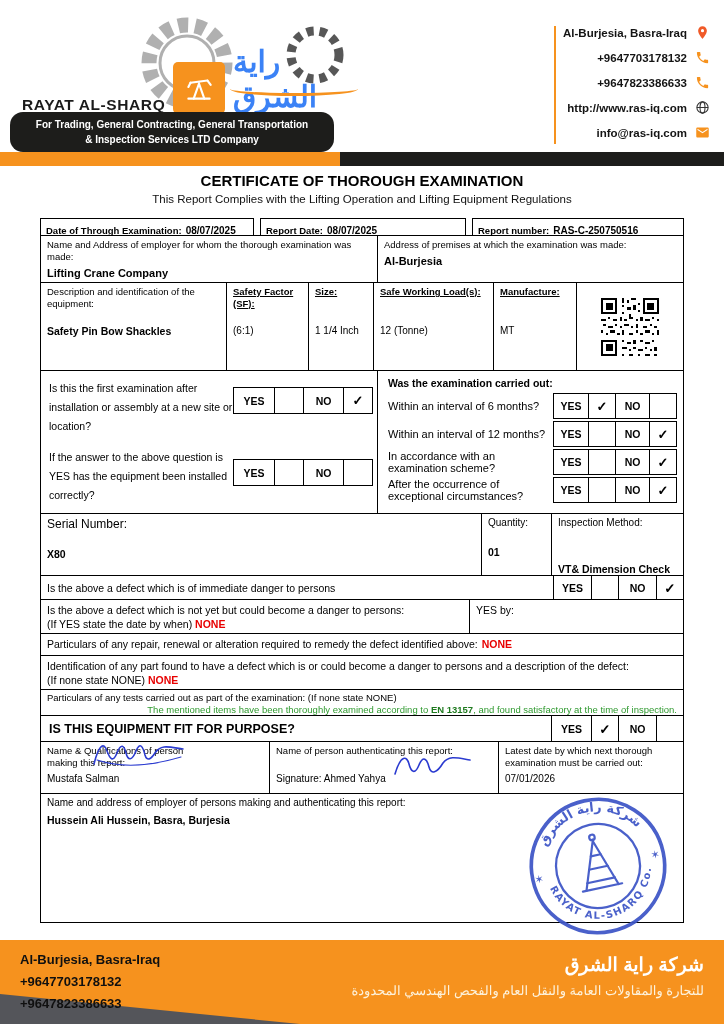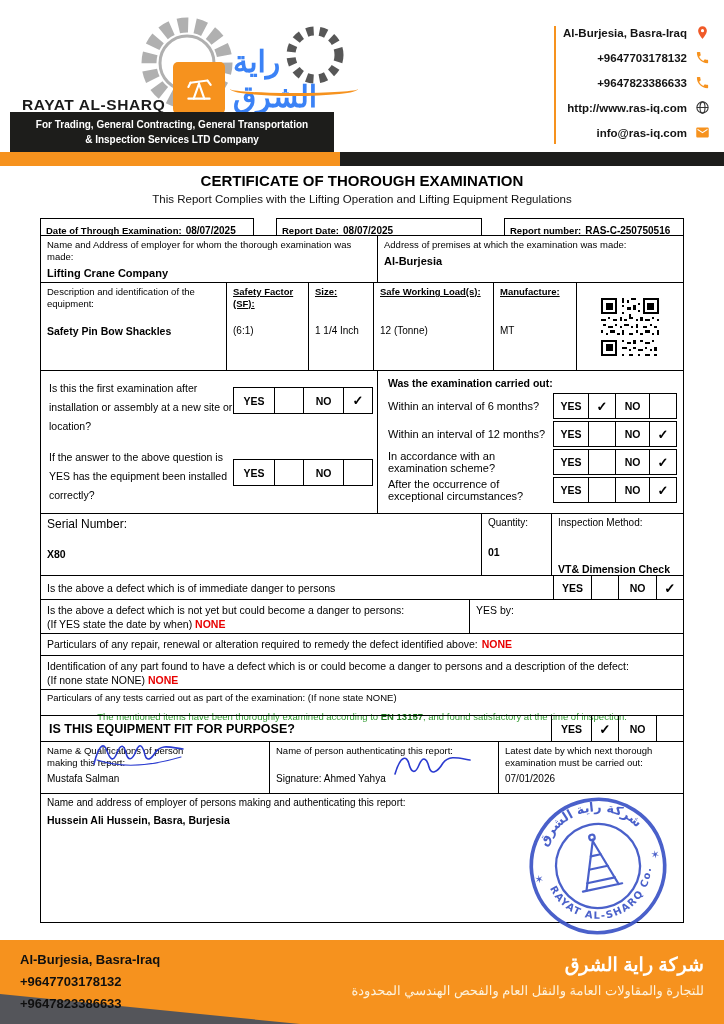--- a/index.html
+++ b/index.html
@@ -8,36 +8,36 @@
 
   
   .header { position:absolute; top:0; left:0; width:724px; height:168px; background:#fff; }
   .logo { position:absolute; left:22px; top:18px; width:350px; height:96px; display:flex; align-items:flex-end; }
   .gear1 { position:absolute; left:110px; top:-10px; z-index:0; }
   .gear2 { position:absolute; left:258px; top:2px; z-index:0; }
   .brand-en { position:relative; z-index:1; font-size:15.5px; font-weight:bold; letter-spacing:.6px; color:#1b1b1b; white-space:nowrap; }
   .pump-box { position:relative; z-index:1; width:52px; height:52px; background:#F6921E; border-radius:5px; margin:0 8px; display:flex; align-items:center; justify-content:center; }
   .brand-ar { position:relative; z-index:1; font-size:30px; font-weight:bold; color:#3b82f6; }
   .swoosh { position:absolute; left:208px; top:64px; width:128px; height:14px; border-bottom:3.5px solid #F6921E; border-radius:50%; z-index:1; }
-  .tagline { position:absolute; left:10px; top:112px; width:324px; height:40px; background:#1d1d1b; color:#fff; font-size:10px; font-weight:bold; text-align:center; display:flex; flex-direction:column; justify-content:center; line-height:1.5; z-index:2; }
+  .tagline { position:absolute; left:10px; top:112px; width:324px; height:40px; background:#1d1d1b; color:#fff; font-size:10px; font-weight:bold; text-align:center; display:flex; flex-direction:column; justify-content:center; line-height:1.5; z-index:2;border-radius:13px; }
   .band { position:absolute; top:152px; left:0; width:724px; height:14px; display:flex; }
   .band-orange { width:47%; height:100%; background:#F6921E; }
   .band-black { width:53%; height:100%; background:#1d1d1b; }
   .hdr-divider { position:absolute; right:168px; top:26px; width:2px; height:118px; background:#F6921E; }
   .contacts { position:absolute; right:14px; top:24px; display:flex; flex-direction:column; gap:8px; align-items:flex-end; }
   .contact { display:flex; align-items:center; gap:8px; font-size:11.5px; font-weight:bold; color:#141414; height:17px; }
   .contact svg { flex:0 0 auto; }
 
   
   .title-block { position:absolute; top:172px; left:0; width:724px; text-align:center; }
   .title { font-size:15px; font-weight:bold; color:#000; }
   .subtitle { font-size:11.5px; color:#111; margin-top:4px; }
 
   
-  .meta-row { position:absolute; top:218px; left:40px; width:644px; display:flex; gap:22px; }
+  .meta-row { position:absolute; top:218px; left:40px; width:644px; display:flex; gap:6px; }
   .meta-cell { border:1.5px solid #000; height:24px; display:flex; align-items:center; padding:0 5px; gap:4px; white-space:nowrap; overflow:hidden; }
   .meta-lbl { font-size:9.5px; font-weight:bold; }
   .meta-val { font-size:10px; font-weight:bold; }
 
   
   .main { position:absolute; top:235px; left:40px; width:644px; border:1.5px solid #000; background:#fff; }
   .row { display:flex; border-top:1px solid #000; position:relative; }
   .row:first-child { border-top:none; }
   .cell { padding:3px 6px; position:relative; }
   .bl { border-left:1px solid #000; }
@@ -351,21 +351,21 @@
         <div class="lbl2">
           <span>(If none state NONE)</span>
           <span class="red">NONE</span>
         </div>
       </div>
     </div>
 
     <div class="row r10">
       <div class="cell" style="flex:1; padding-top:2px">
         <div class="lbl">Particulars of any tests carried out as part of the examination: (If none state NONE)</div>
-        <div class="lbl" style="text-align:center; margin-top:7px">
+        <div class="lbl" style="text-align:right; margin-top:0">
           <span class="green">The mentioned items have been thoroughly examined according to </span><span class="green-strong">EN 13157</span><span class="green">, and found satisfactory at the time of inspection.</span>
         </div>
       </div>
     </div>
 
     <div class="row r11">
       <div class="cell centerv fit-q" style="flex:1; padding-left:8px">IS THIS EQUIPMENT FIT FOR PURPOSE?</div>
       <div class="gcell glabel" style="width:40px">YES</div>
       <div class="gcell gcheck">✓</div>
       <div class="gcell glabel">NO</div>

